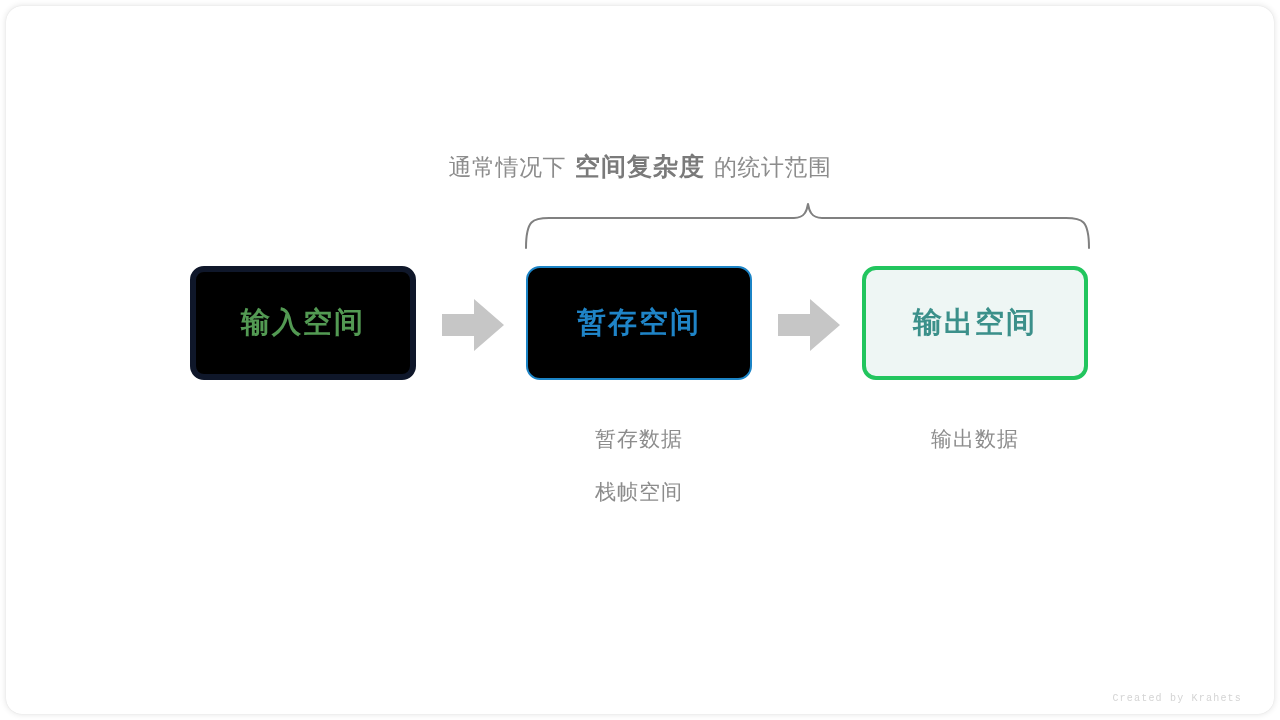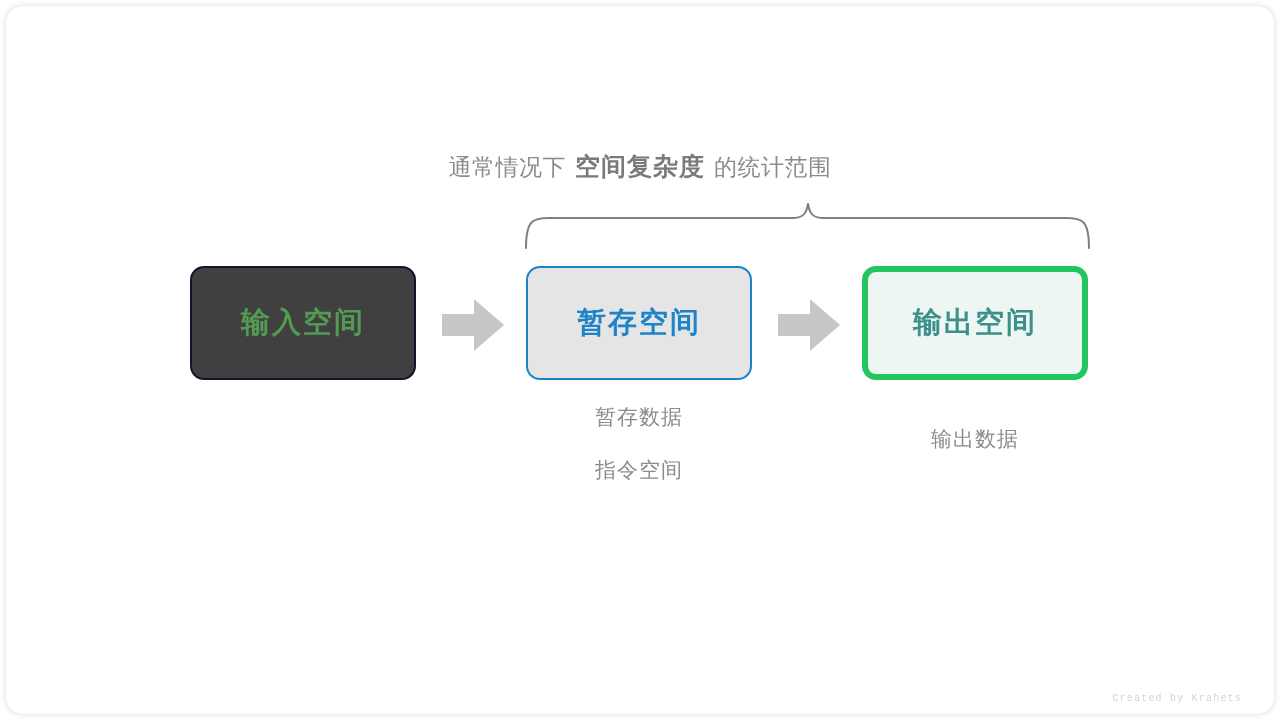--- a/index.html
+++ b/index.html
@@ -76,34 +76,34 @@
     box-sizing: border-box;
     display: flex;
     align-items: center;
     justify-content: center;
     font-size: 29px;
     font-weight: bold;
     letter-spacing: 2px;
   }
   .box-input {
     left: 190px;
-    background: #404040;
-    border: 2px solid #0f172a;
+    background: #000000;
+    border: 6px solid #0f172a;
     color: #539a53;
   }
   .box-temp {
     left: 526px;
-    background: #e5e5e5;
+    background: #000000;
     border: 2.5px solid #1c84c6;
     color: #1f84c7;
   }
   .box-output {
     left: 862px;
     background: #eef6f4;
-    border: 6px solid #22c55e;
+    border: 4px solid #22c55e;
     color: #3b908a;
   }
 
   
   .arrow {
     position: absolute;
     top: 299px;
     width: 62px;
     height: 52px;
   }
@@ -113,21 +113,21 @@
   
   .caption {
     position: absolute;
     width: 300px;
     text-align: center;
     font-size: 21px;
     color: #8c8c8c;
     letter-spacing: 1px;
   }
   .cap-input  { left: 153px; top: 425px; }
-  .cap-temp   { left: 489px; top: 403px; }
+  .cap-temp   { left: 489px; top: 425px; }
   .cap-output { left: 825px; top: 425px; text-align: center; }
   .caption .line { margin-bottom: 25px; }
   .caption .line:last-child { margin-bottom: 0; }
 
   
   .credit {
     position: absolute;
     right: 22px;
     bottom: 16px;
     font-family: "Liberation Mono", "DejaVu Sans Mono", monospace;
@@ -171,21 +171,21 @@
   </div>
   <div class="arrow arrow-2">
     <svg width="62" height="52" viewBox="0 0 62 52" xmlns="http://www.w3.org/2000/svg">
       <polygon points="0,15 32,15 32,0 62,26 32,52 32,37 0,37" fill="#c6c6c6"></polygon>
     </svg>
   </div>
 
 
   <div class="caption cap-temp">
     <div class="line">暂存数据</div>
-    <div class="line">指令空间</div>
+    <div class="line">栈帧空间</div>
   </div>
 
   <div class="caption cap-output">
     <div class="line">输出数据</div>
   </div>
 
   <div class="credit">Created by Krahets</div>
 </div>
 
 </body></html>

